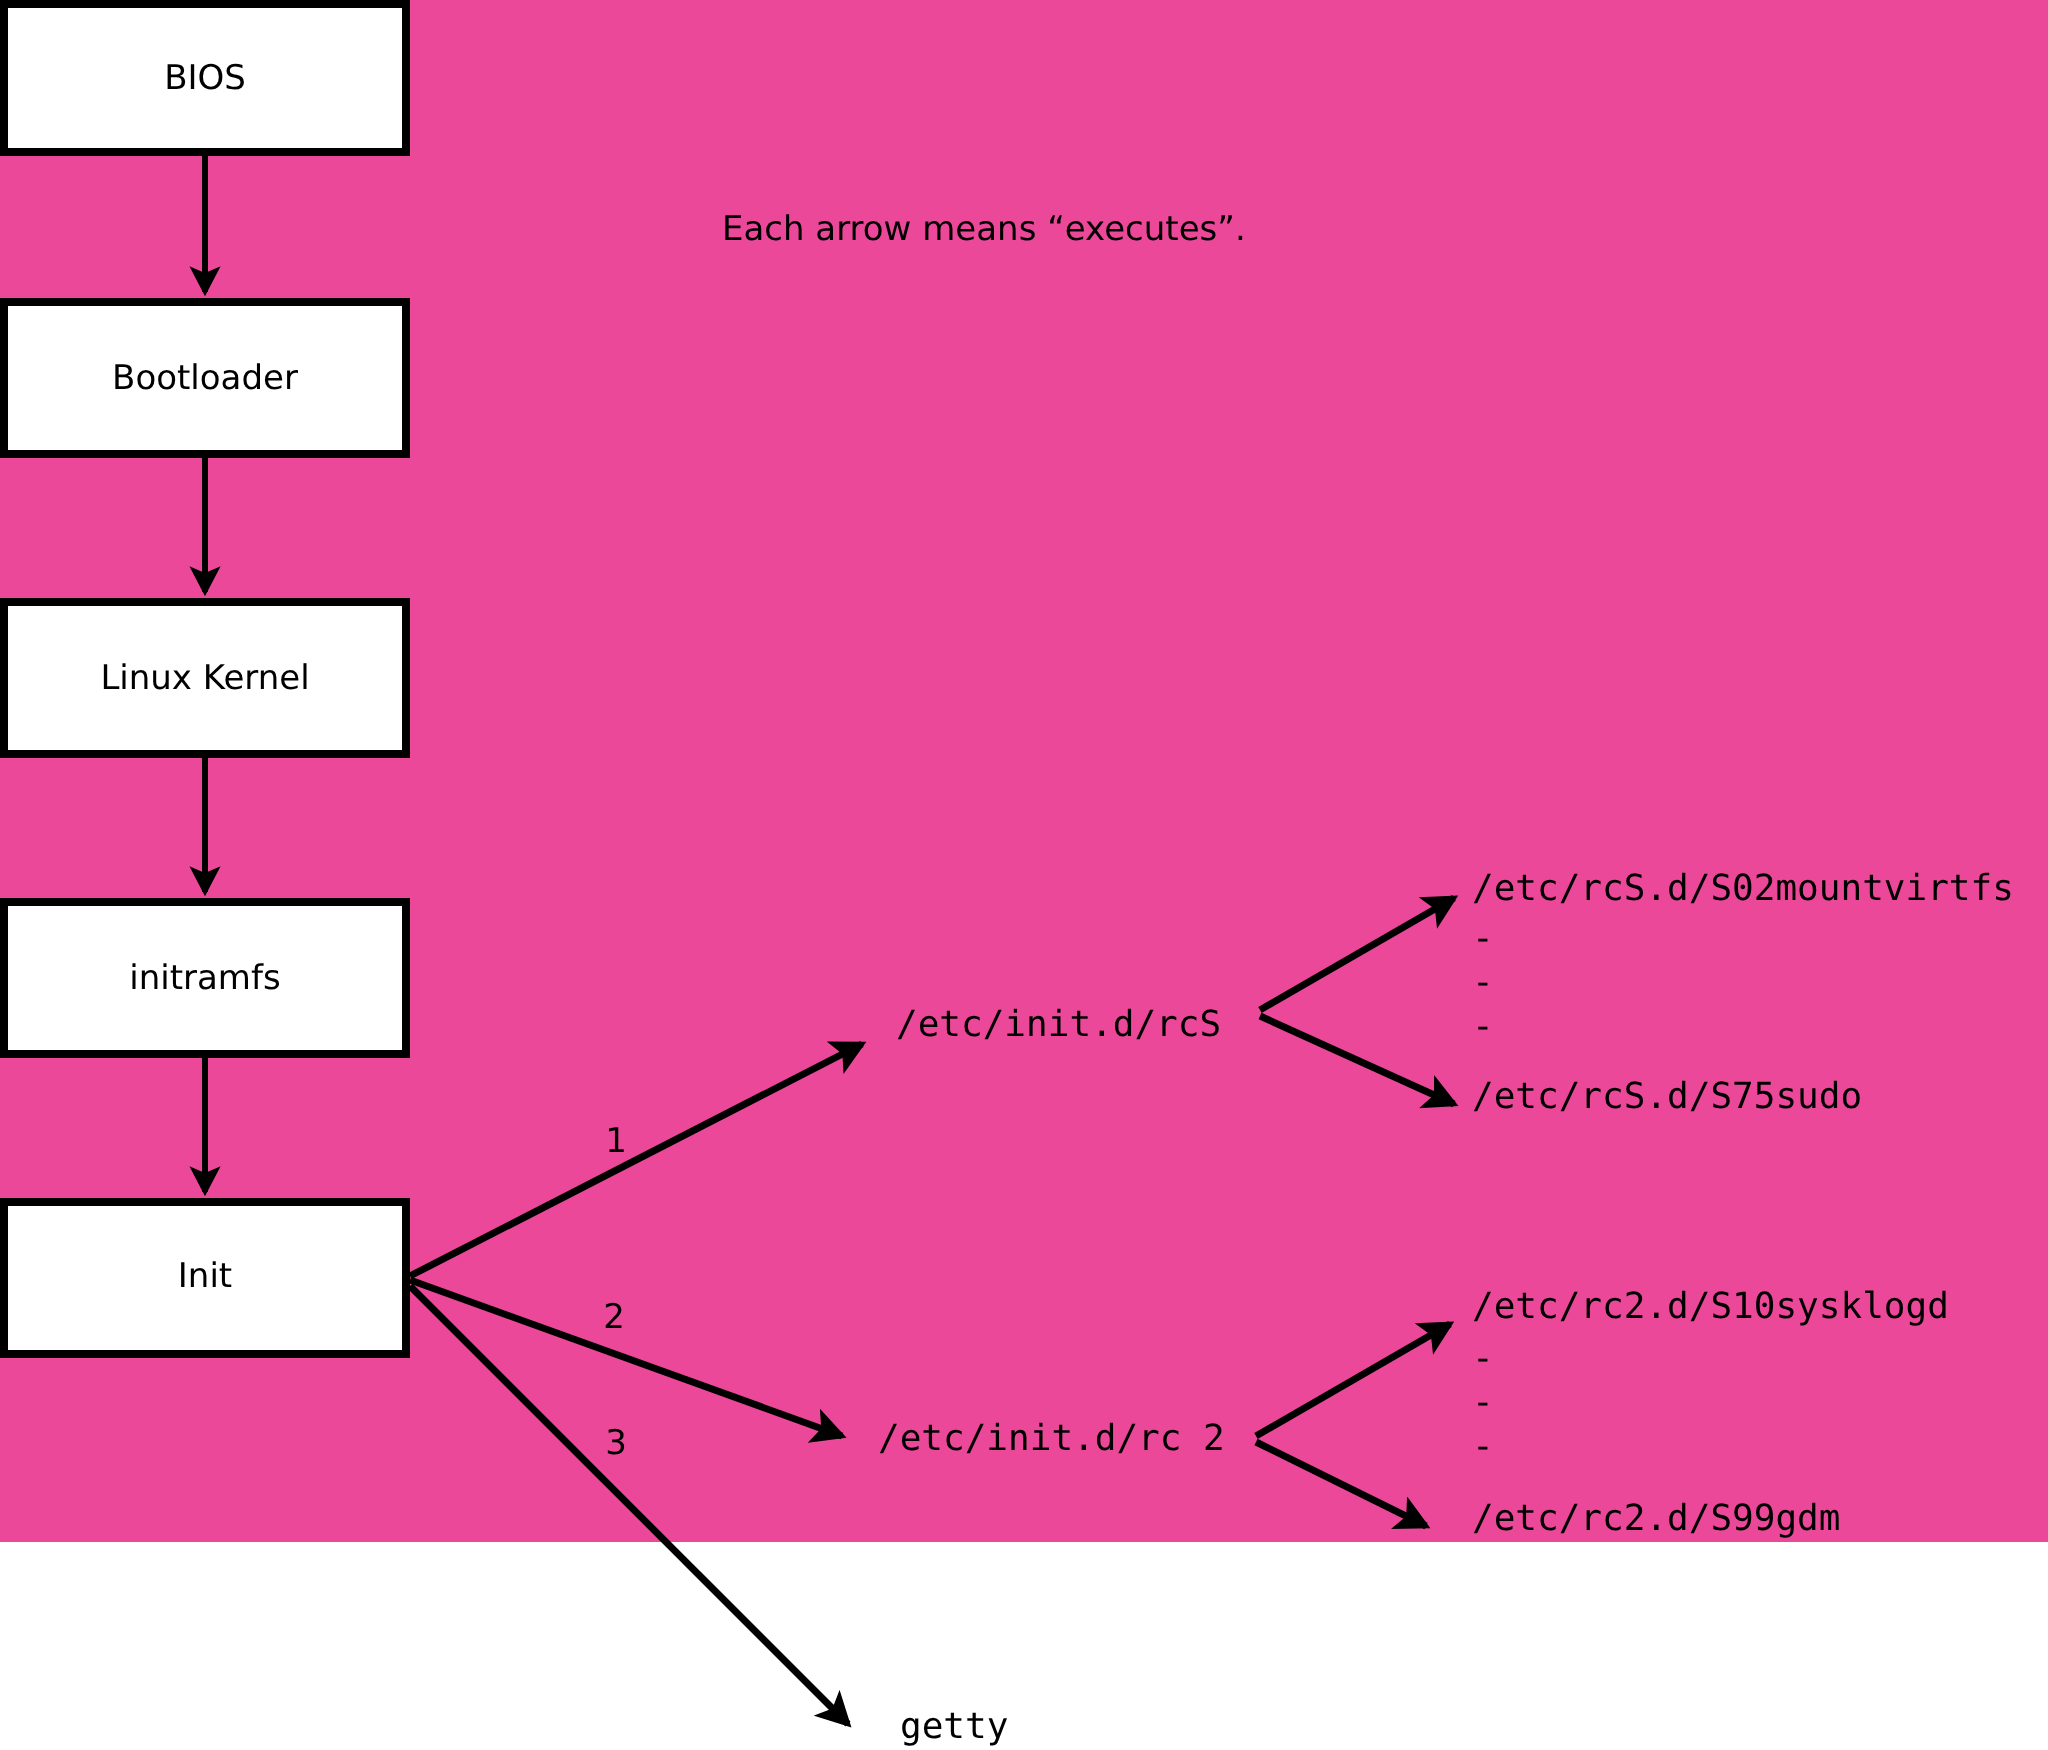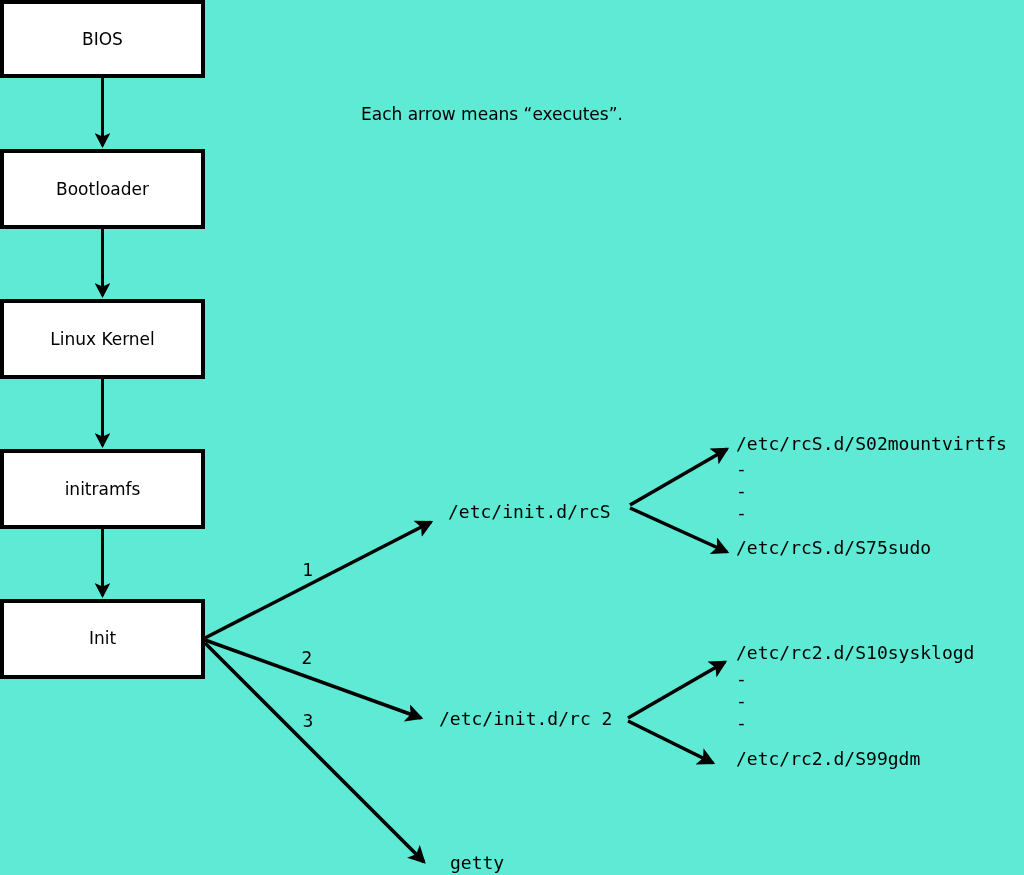--- a/index.html
+++ b/index.html
@@ -10,22 +10,22 @@
   }
   body {
     width: 1024px;
     height: 875px;
     font-family: "Liberation Sans", sans-serif;
     overflow: hidden;
   }
   #diagram-root {
     position: relative;
     width: 1024px;
-    height: 875px;
-    background: #5eead4;
+    height: 771px;
+    background: #ec4899;
   }
   svg.diagram-canvas {
     display: block;
     width: 1024px;
     height: 875px;
   }
   .box-rect {
     fill: #ffffff;
     stroke: #000000;
     stroke-width: 4;

